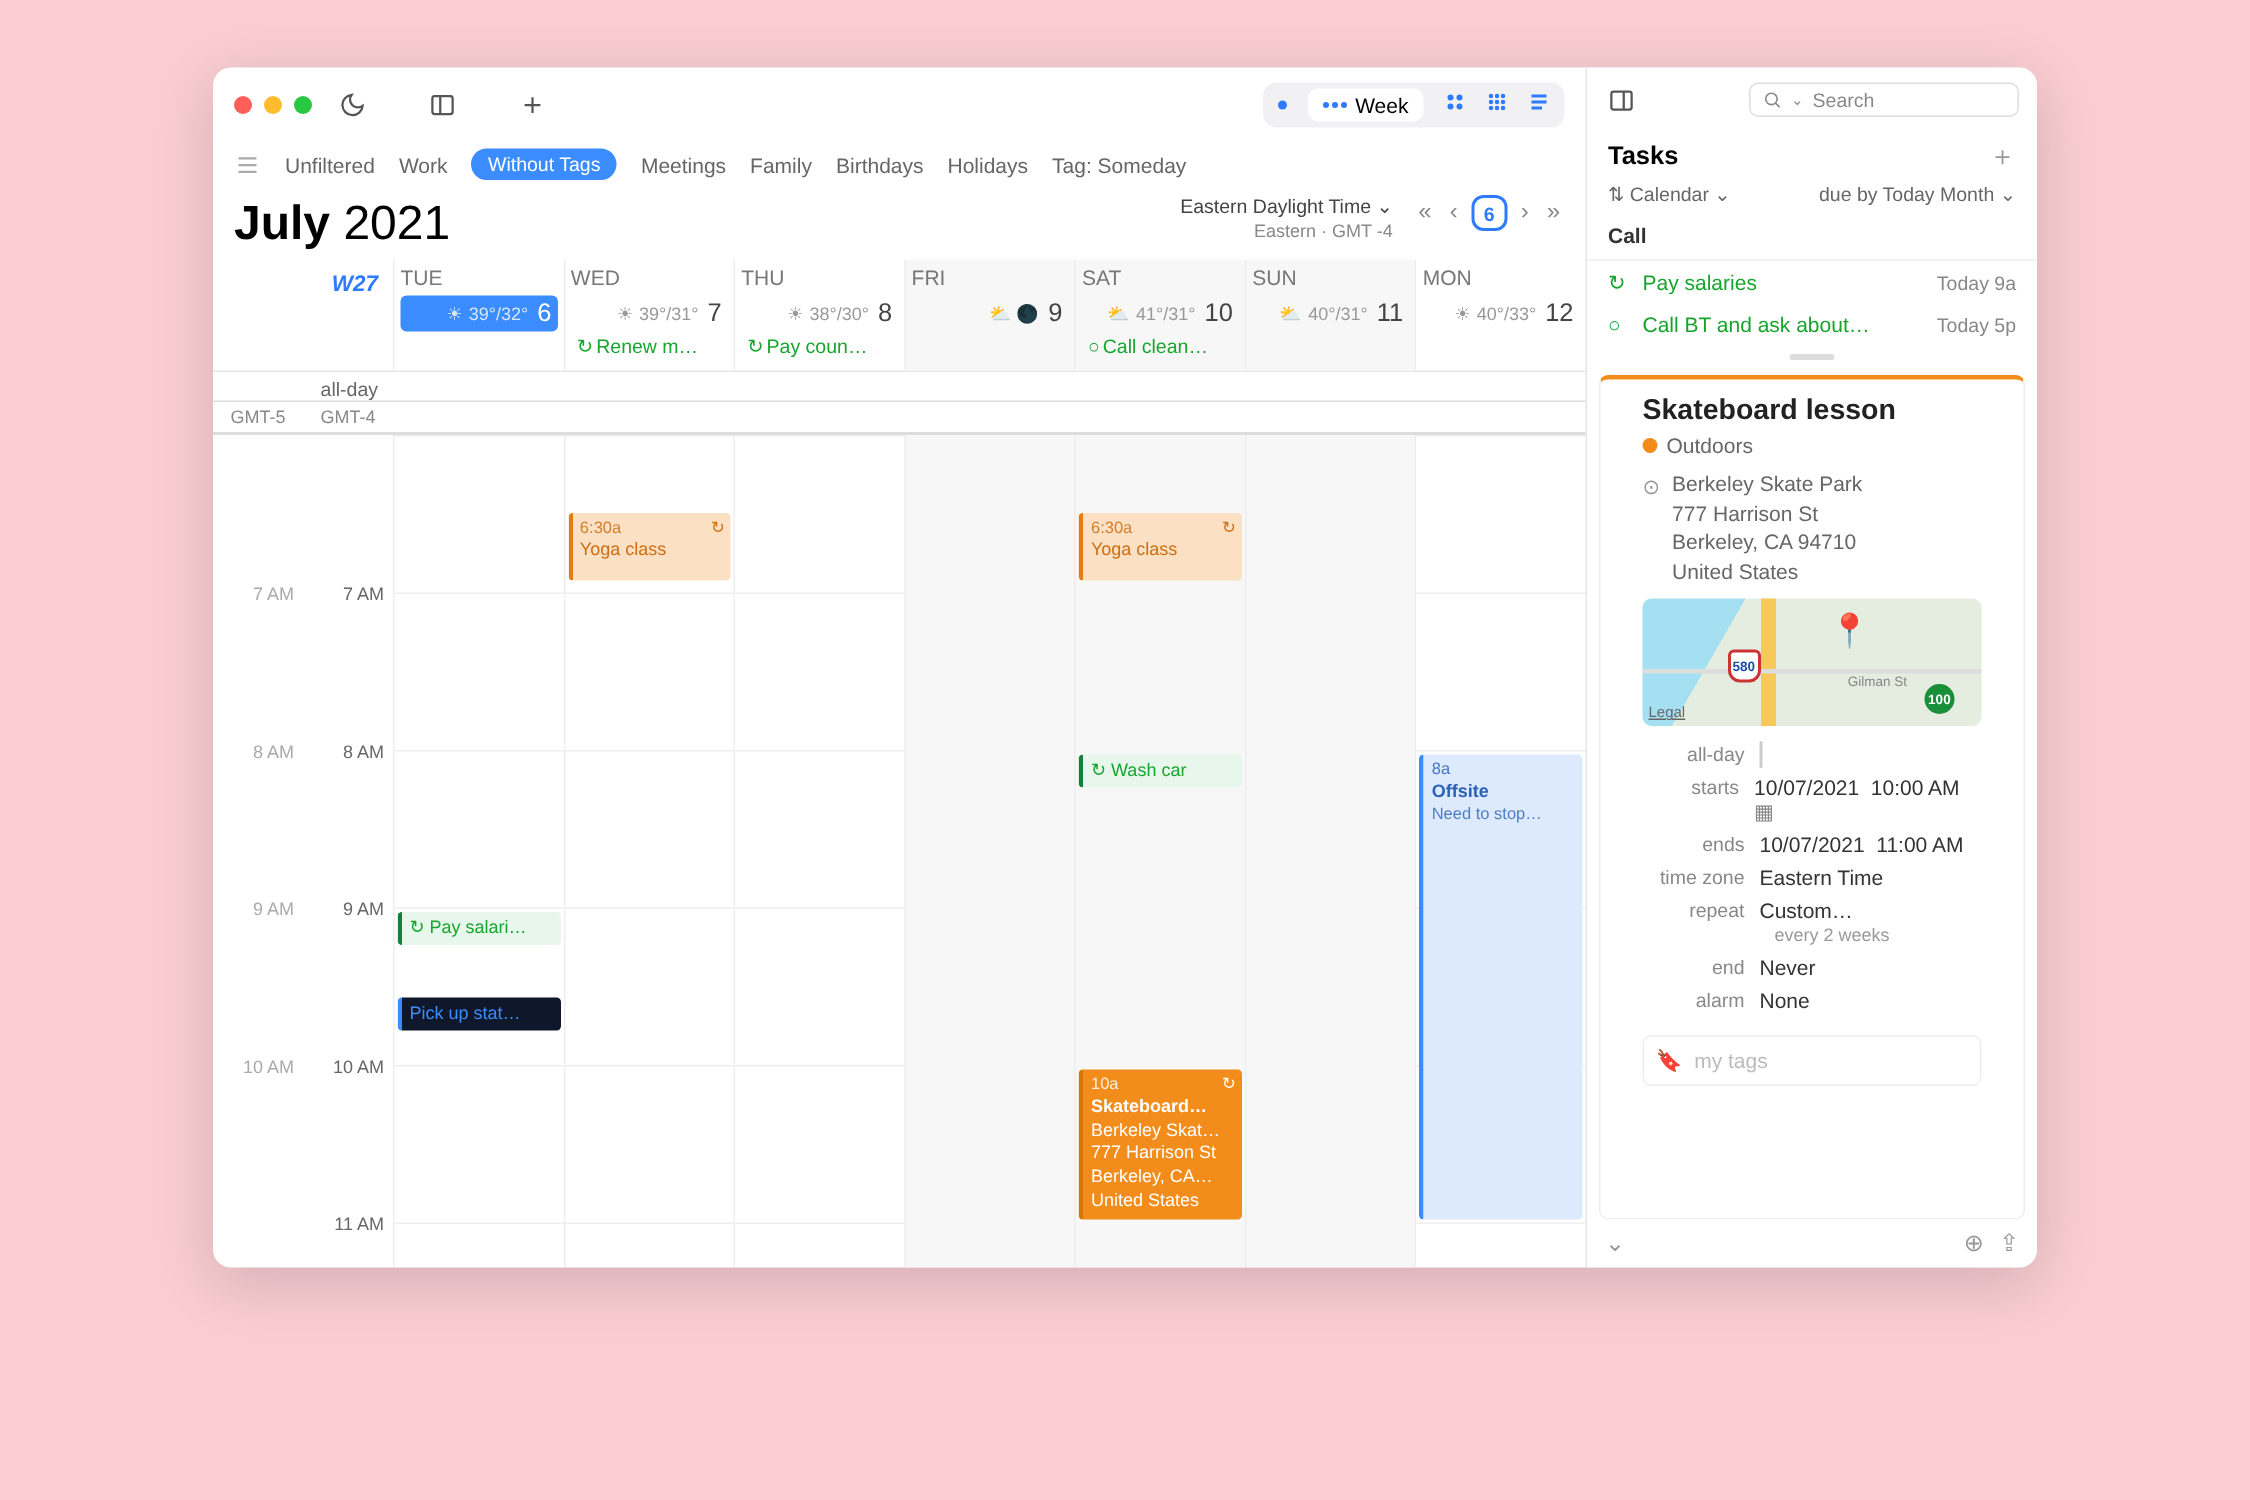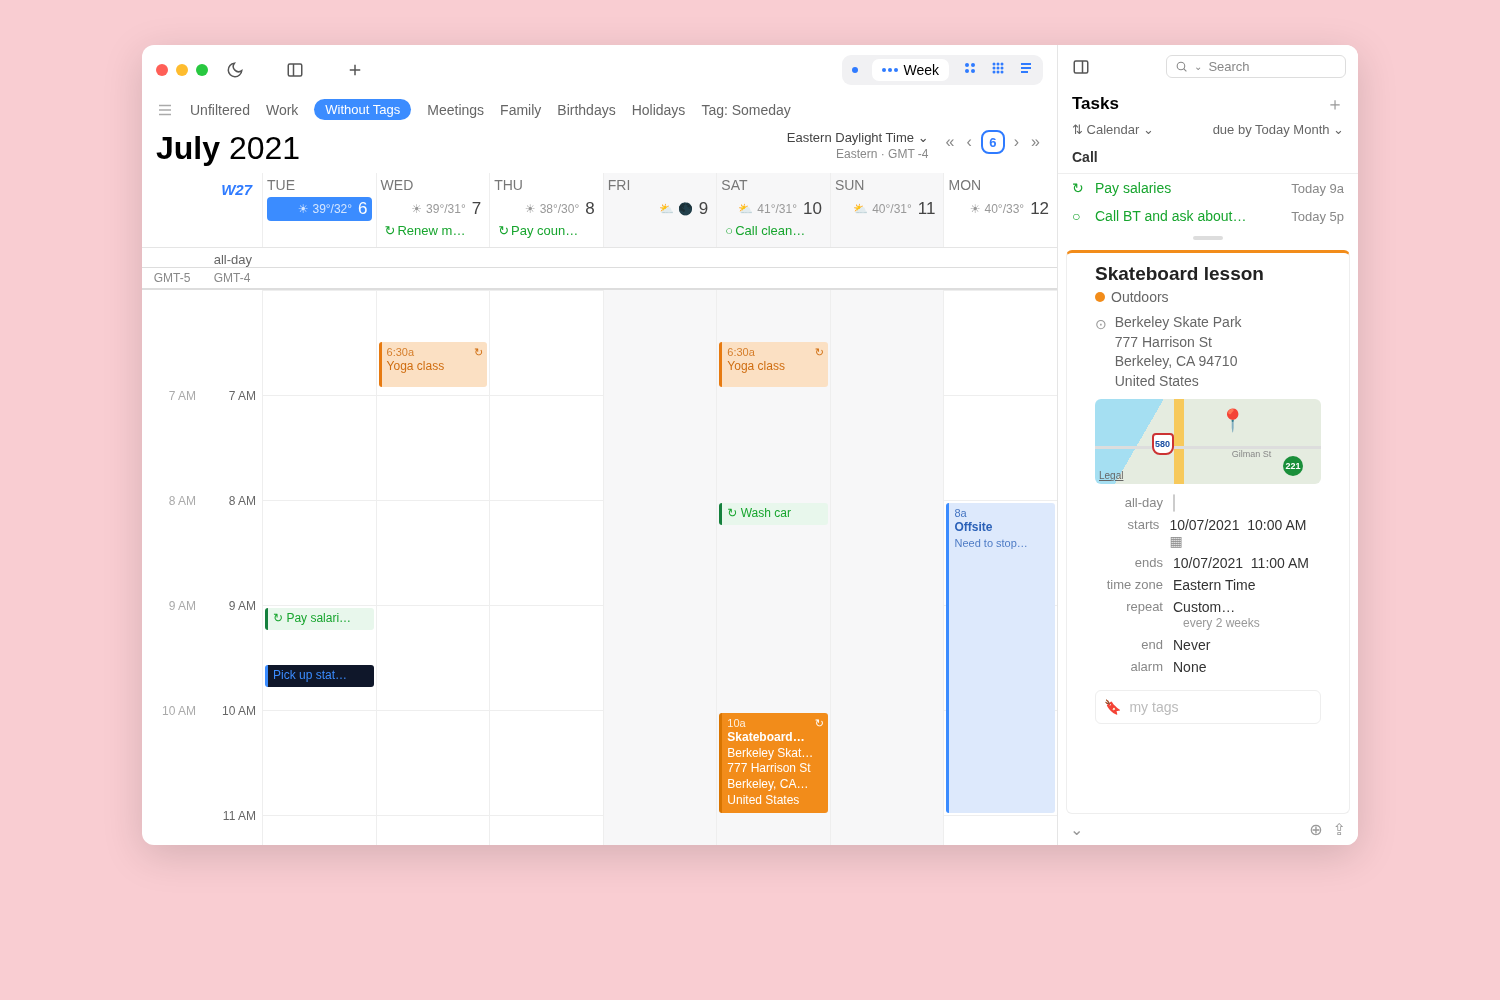--- a/index.html
+++ b/index.html
@@ -373,21 +373,21 @@
             <div>777 Harrison St</div>
             <div>Berkeley, CA  94710</div>
             <div>United States</div>
           </div>
       </div>
       <div class="map">
         <div class="road"></div>
           <div class="road2"></div>
         <div class="pin">📍</div>
         <div class="shield">580</div>
-        <div class="shield2">221</div>
+        <div class="shield2">100</div>
         <div class="st">Gilman St</div>
         <div class="legal">Legal</div>
       </div>
       <div class="kv">
           <div class="k">all-day</div>
           <div class="v"><span class="cb"></span></div>
         </div>
       <div class="kv">
           <div class="k">starts</div>
           <div class="v"><span>10/07/2021</span>&nbsp;&nbsp;<span>10:00 AM</span><span class="cal-ic"> ▦</span></div>

